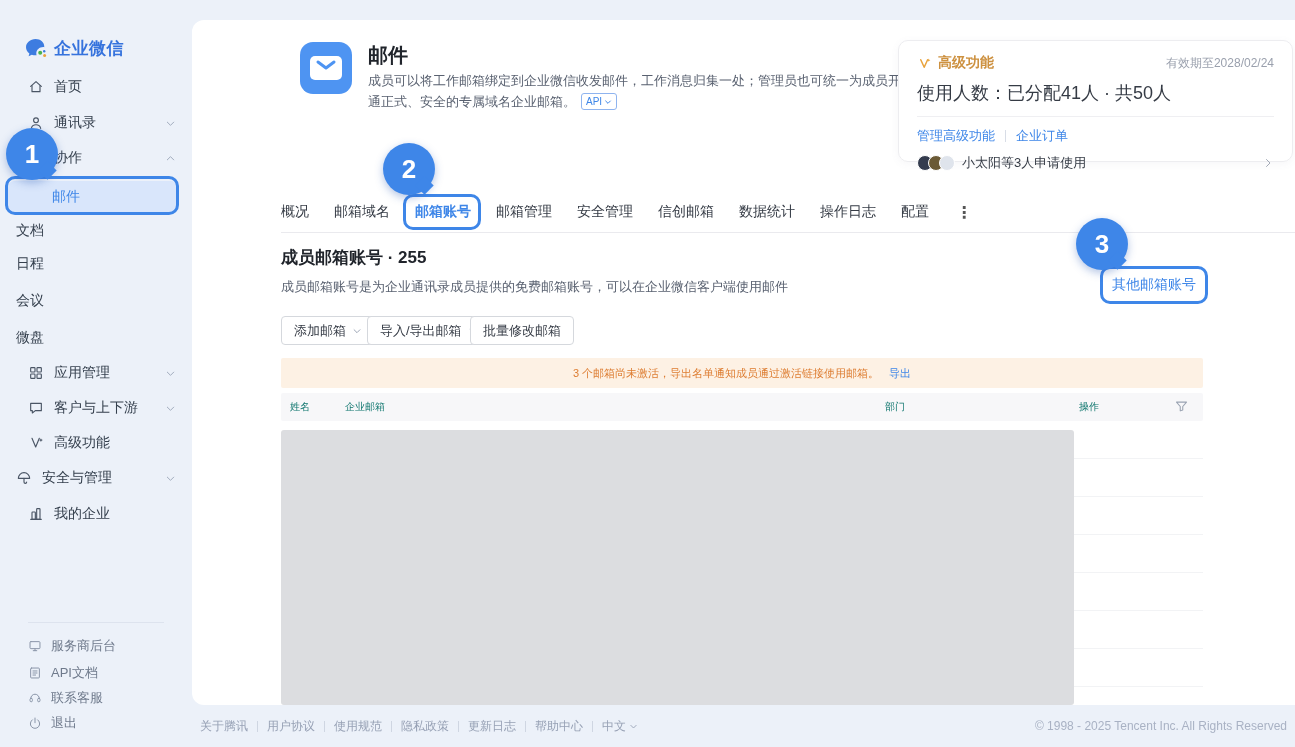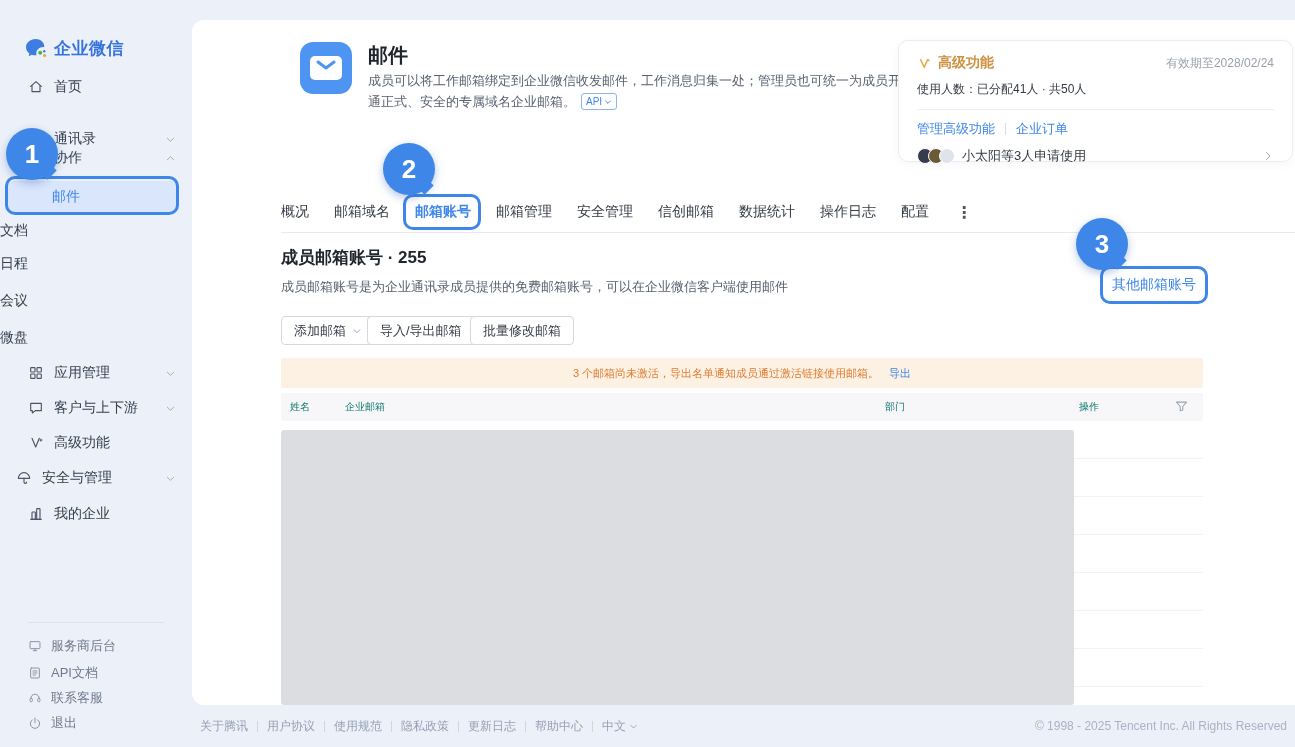--- a/index.html
+++ b/index.html
@@ -7,21 +7,21 @@
         font-family:"Liberation Sans","DejaVu Sans",sans-serif;color:#35404e;}
 
   
   .sidebar{position:absolute;left:0;top:0;width:192px;height:747px;}
   .logo{position:absolute;left:24px;top:36px;display:flex;align-items:center;gap:6px;cursor:pointer;}
   .logo-text{font-size:17px;font-weight:bold;color:#3673dd;letter-spacing:.5px;}
   .nav-item{position:absolute;left:0;width:192px;height:28px;display:flex;align-items:center;
             padding:0 16px 0 28px;box-sizing:border-box;font-size:14px;cursor:pointer;}
   .nav-item .icn{width:16px;height:16px;margin-right:10px;color:#4a5565;display:flex;flex:none;}
   .nav-item .chev{margin-left:auto;color:#9aa5b8;display:flex;}
-  .nav-sub{position:absolute;left:0;width:219px;height:28px;line-height:28px;
+  .nav-sub{position:absolute;left:16px;width:219px;height:28px;line-height:28px;
            box-sizing:border-box;font-size:14px;cursor:pointer;}
   .nav-sub.active{left:8px;width:170px;padding-left:44px;height:31px;line-height:31px;
                   background:#d9e6fb;border-radius:6px;color:#3e86e8;position:absolute;}
   .sidebar-divider{position:absolute;left:28px;right:28px;top:622px;border-top:1px solid #dde3ee;}
   .side-foot{position:absolute;left:0;width:192px;height:24px;display:flex;align-items:center;
              padding-left:28px;box-sizing:border-box;font-size:13px;color:#6f7a8c;cursor:pointer;}
   .side-foot .icn{width:14px;height:14px;margin-right:9px;color:#8a95a8;display:flex;flex:none;}
 
   
   .card{position:absolute;left:192px;top:20px;right:0;bottom:42px;background:#fff;
@@ -34,21 +34,21 @@
              font-size:10px;border-radius:3px;padding:0 4px;height:15px;line-height:15px;
              vertical-align:1px;margin-left:5px;cursor:pointer;background:#fff;}
 
   
   .premium{position:absolute;left:706px;top:20px;width:395px;height:122px;box-sizing:border-box;
            border:1px solid #ededf0;border-radius:10px;box-shadow:0 2px 8px rgba(100,110,140,.06);
            padding:13px 18px 9px;background:#fff;}
   .premium-row1{display:flex;align-items:center;}
   .premium-title{color:#cd9140;font-size:14px;font-weight:bold;margin-left:6px;}
   .premium-expiry{margin-left:auto;color:#9aa0ad;font-size:12px;}
-  .premium-usage{margin-top:9px;font-size:12px;color:#353b45;padding-bottom:11px;border-bottom:1px solid #efeff2;}
+  .premium-usage{margin-top:9px;font-size:18px;color:#353b45;padding-bottom:11px;border-bottom:1px solid #efeff2;}
   .premium-links{margin-top:10px;font-size:13px;color:#3e86e8;display:flex;align-items:center;gap:10px;}
   .premium-links span{cursor:pointer;}
   .vline{width:1px;height:12px;background:#d8dde6;}
   .premium-req{margin-top:9px;display:flex;align-items:center;font-size:13px;color:#353b45;cursor:pointer;}
   .avatars{display:flex;margin-right:7px;}
   .av{width:14px;height:14px;border-radius:50%;border:1.5px solid #fff;box-sizing:content-box;}
   .av+.av{margin-left:-5px;}
   .av1{background:#343c4e;} .av2{background:#6b5a36;} .av3{background:#dfe4ec;}
   .req-chev{margin-left:auto;color:#a2a9b6;display:flex;}
 
@@ -136,21 +136,21 @@
     <div class="nav-item" style="top:73px;">
       <span class="icn">
           <svg viewBox="0 0 24 24" width="16" height="16" fill="none" stroke="currentColor" stroke-width="1.7" stroke-linecap="round" stroke-linejoin="round">
             <path d="M4 11 12 4l8 7"></path>
             <path d="M6 10v9h12v-9"></path>
           </svg>
         </span>
       <span class="lbl">首页</span>
     </div>
 
-    <div class="nav-item" style="top:125px;">
+    <div class="nav-item" style="top:109px;">
       <span class="icn">
           <svg viewBox="0 0 24 24" width="16" height="16" fill="none" stroke="currentColor" stroke-width="1.7" stroke-linecap="round" stroke-linejoin="round">
             <circle cx="12" cy="8" r="3.6"></circle>
             <path d="M5 20c.8-3.6 3.8-5.4 7-5.4s6.2 1.8 7 5.4"></path>
           </svg>
         </span>
       <span class="lbl">通讯录</span>
       <span class="chev">
           <svg viewBox="0 0 24 24" width="11" height="11" fill="none" stroke="currentColor" stroke-width="2" stroke-linecap="round" stroke-linejoin="round">
             <path d="M5 9l7 7 7-7"></path>

